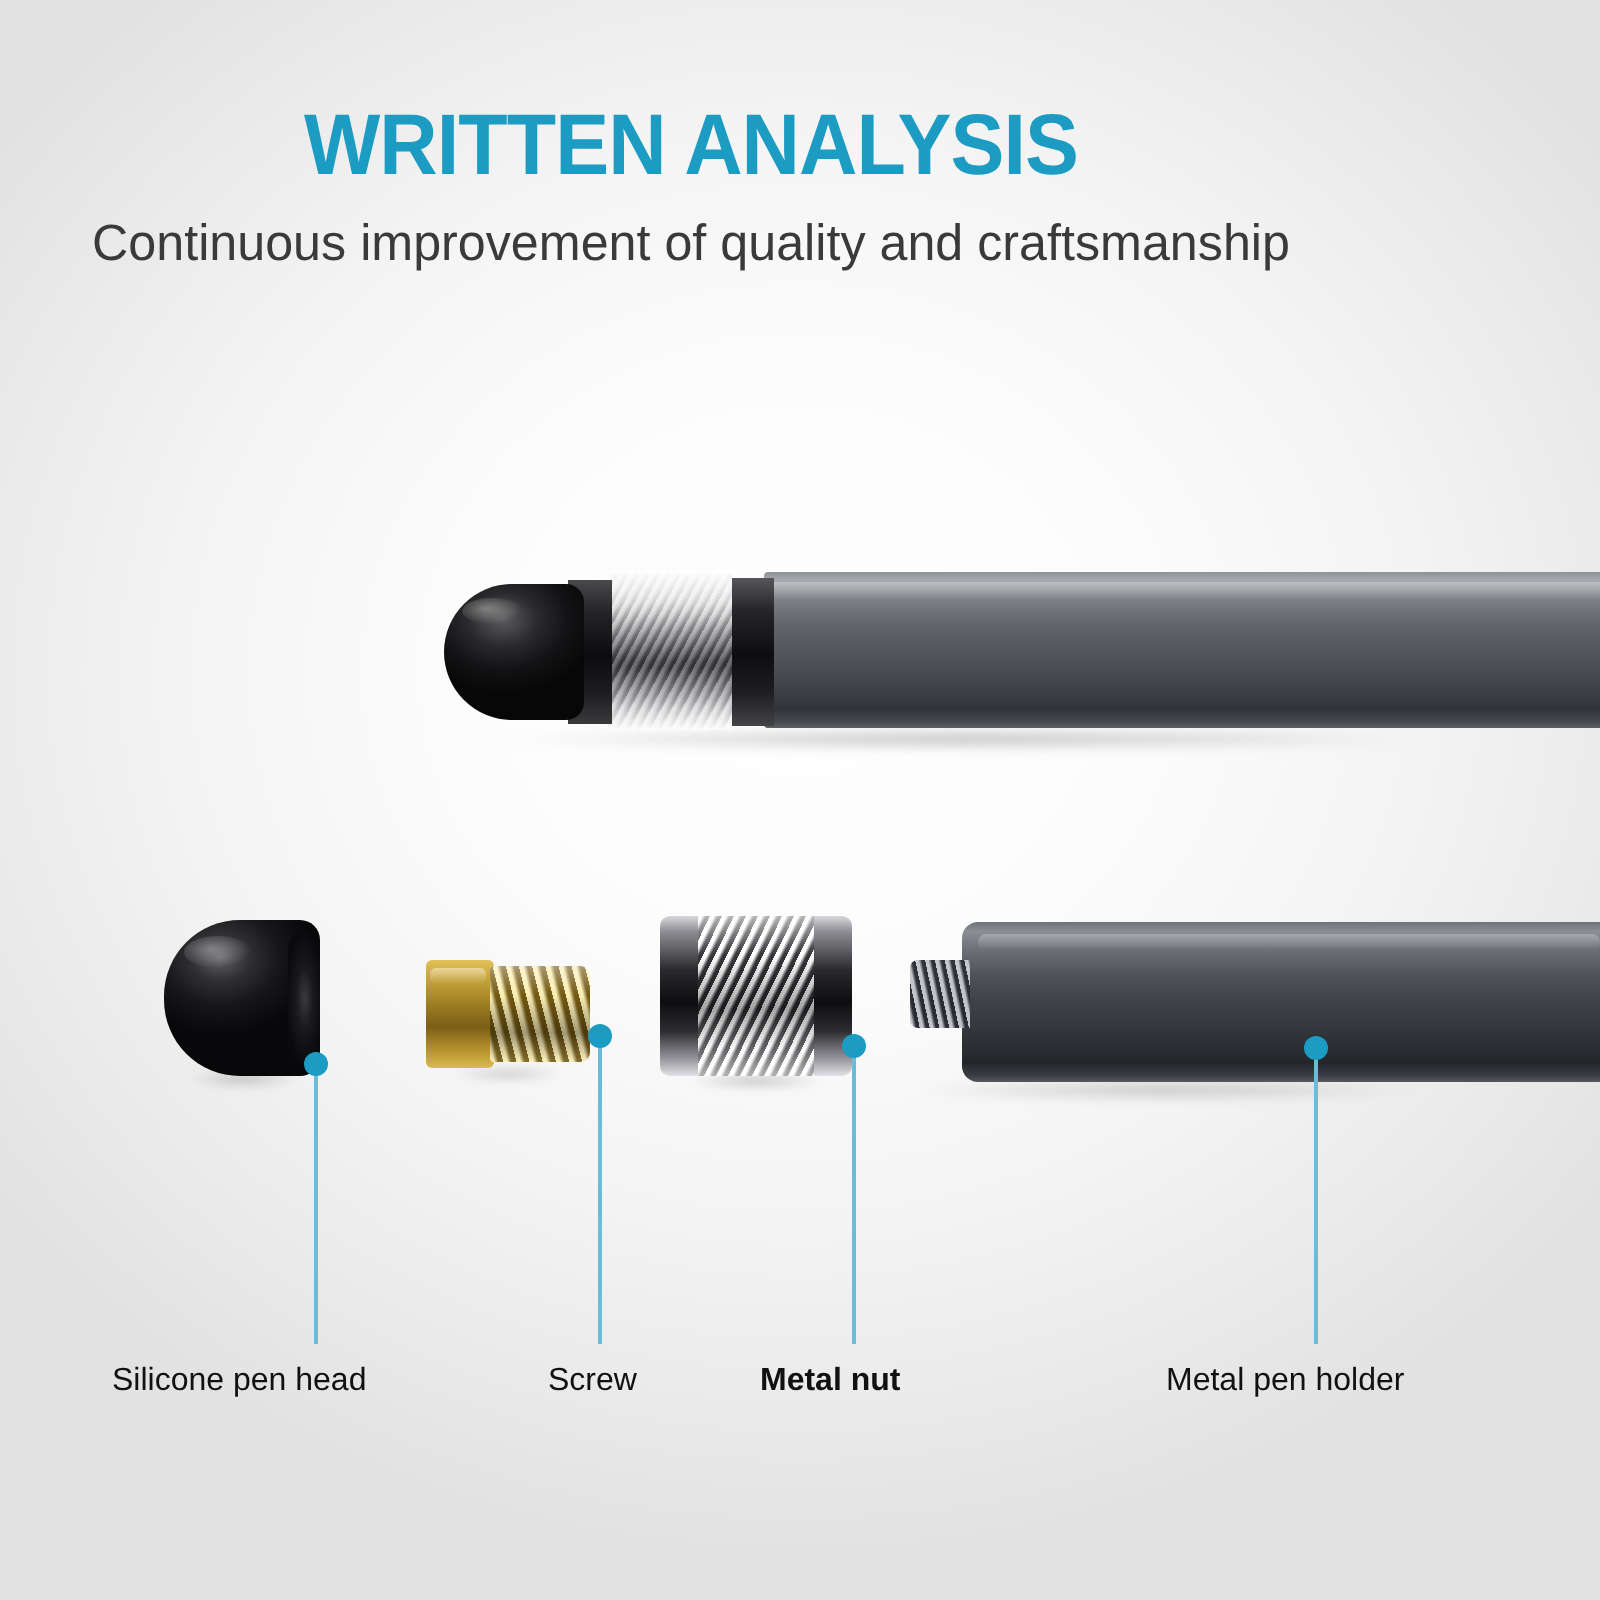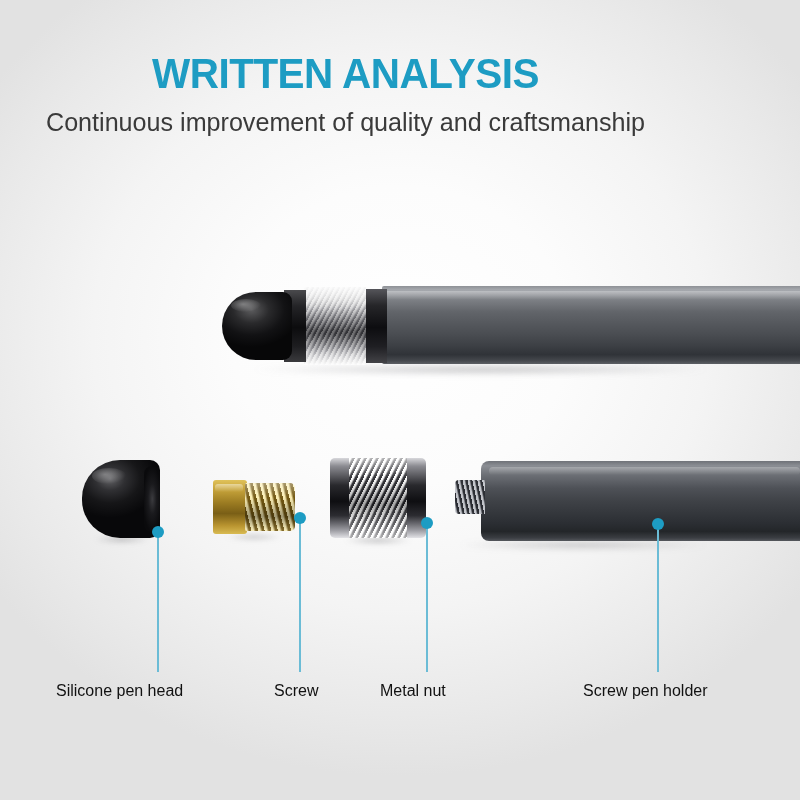--- a/index.html
+++ b/index.html
@@ -258,21 +258,21 @@
       <div class="callout lbl" style="left: 8px; top: 682px; color: rgb(17, 17, 17);">Silicone pen head</div>
       <div class="callout" style="left: 252px; top: 518px;">
         <div class="line" style="height: 154px; background: rgb(107, 188, 214);"></div>
         <div class="dot" style="background: rgb(29, 156, 195);"></div>
       </div>
       <div class="callout lbl" style="left: 226px; top: 682px; color: rgb(17, 17, 17);">Screw</div>
       <div class="callout" style="left: 379px; top: 523px;">
         <div class="line" style="height: 149px; background: rgb(107, 188, 214);"></div>
         <div class="dot" style="background: rgb(29, 156, 195);"></div>
       </div>
-      <div class="callout lbl" style="left: 332px; top: 682px; color: rgb(17, 17, 17);">Metal nut</div>
+      <div class="callout lbl" style="left: 332px; top: 682px; color: rgb(17, 17, 17); font-weight: bold;">Metal nut</div>
       <div class="callout" style="left: 610px; top: 524px;">
         <div class="line" style="height: 148px; background: rgb(107, 188, 214);"></div>
         <div class="dot" style="background: rgb(29, 156, 195);"></div>
       </div>
-      <div class="callout lbl" style="left: 535px; top: 682px; color: rgb(17, 17, 17);">Screw pen holder</div>
+      <div class="callout lbl" style="left: 535px; top: 682px; color: rgb(17, 17, 17);">Metal pen holder</div>
     </div>
 
 </div>
 
 </body></html>

